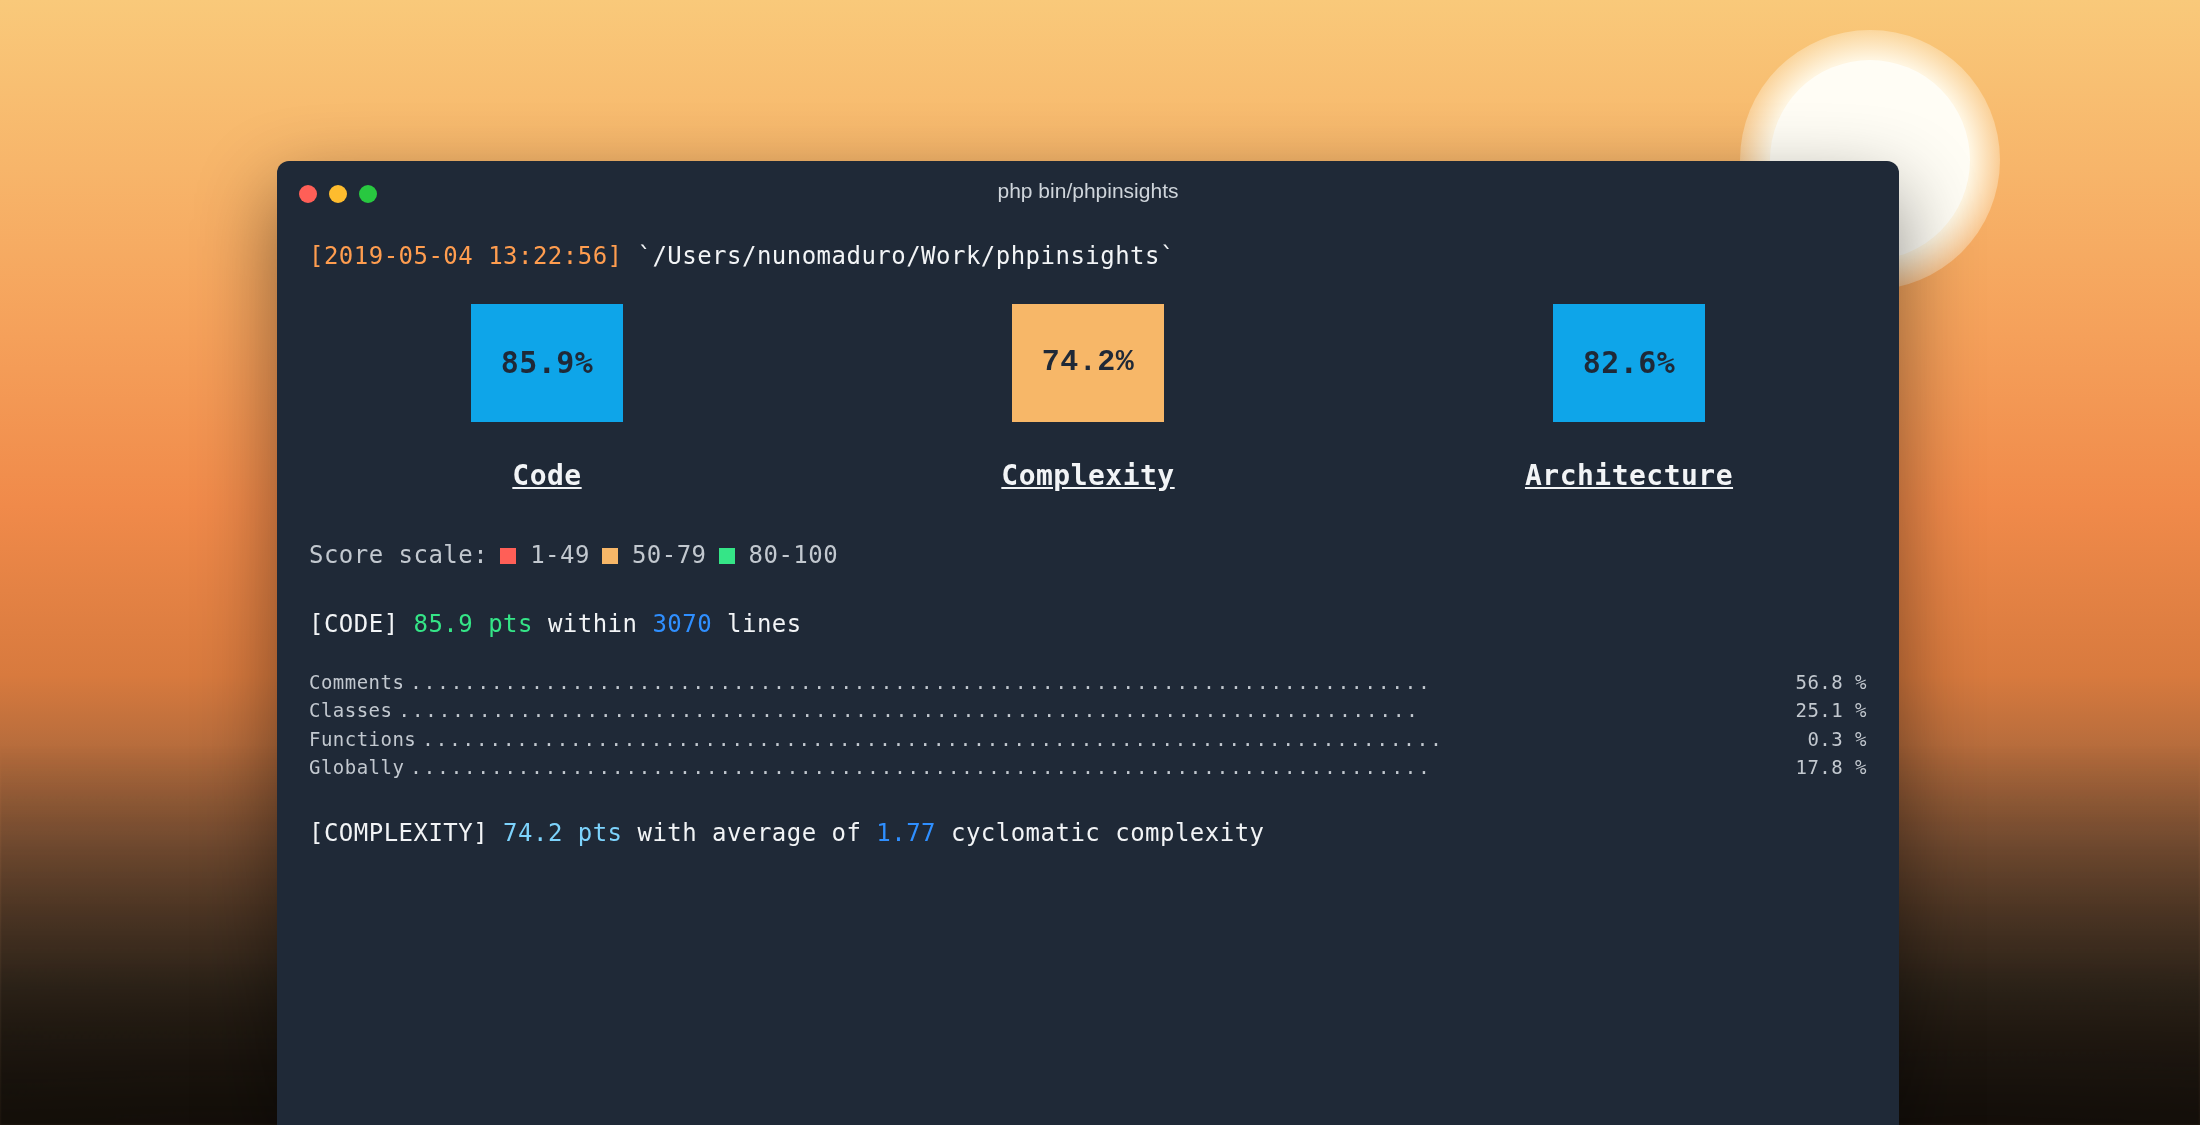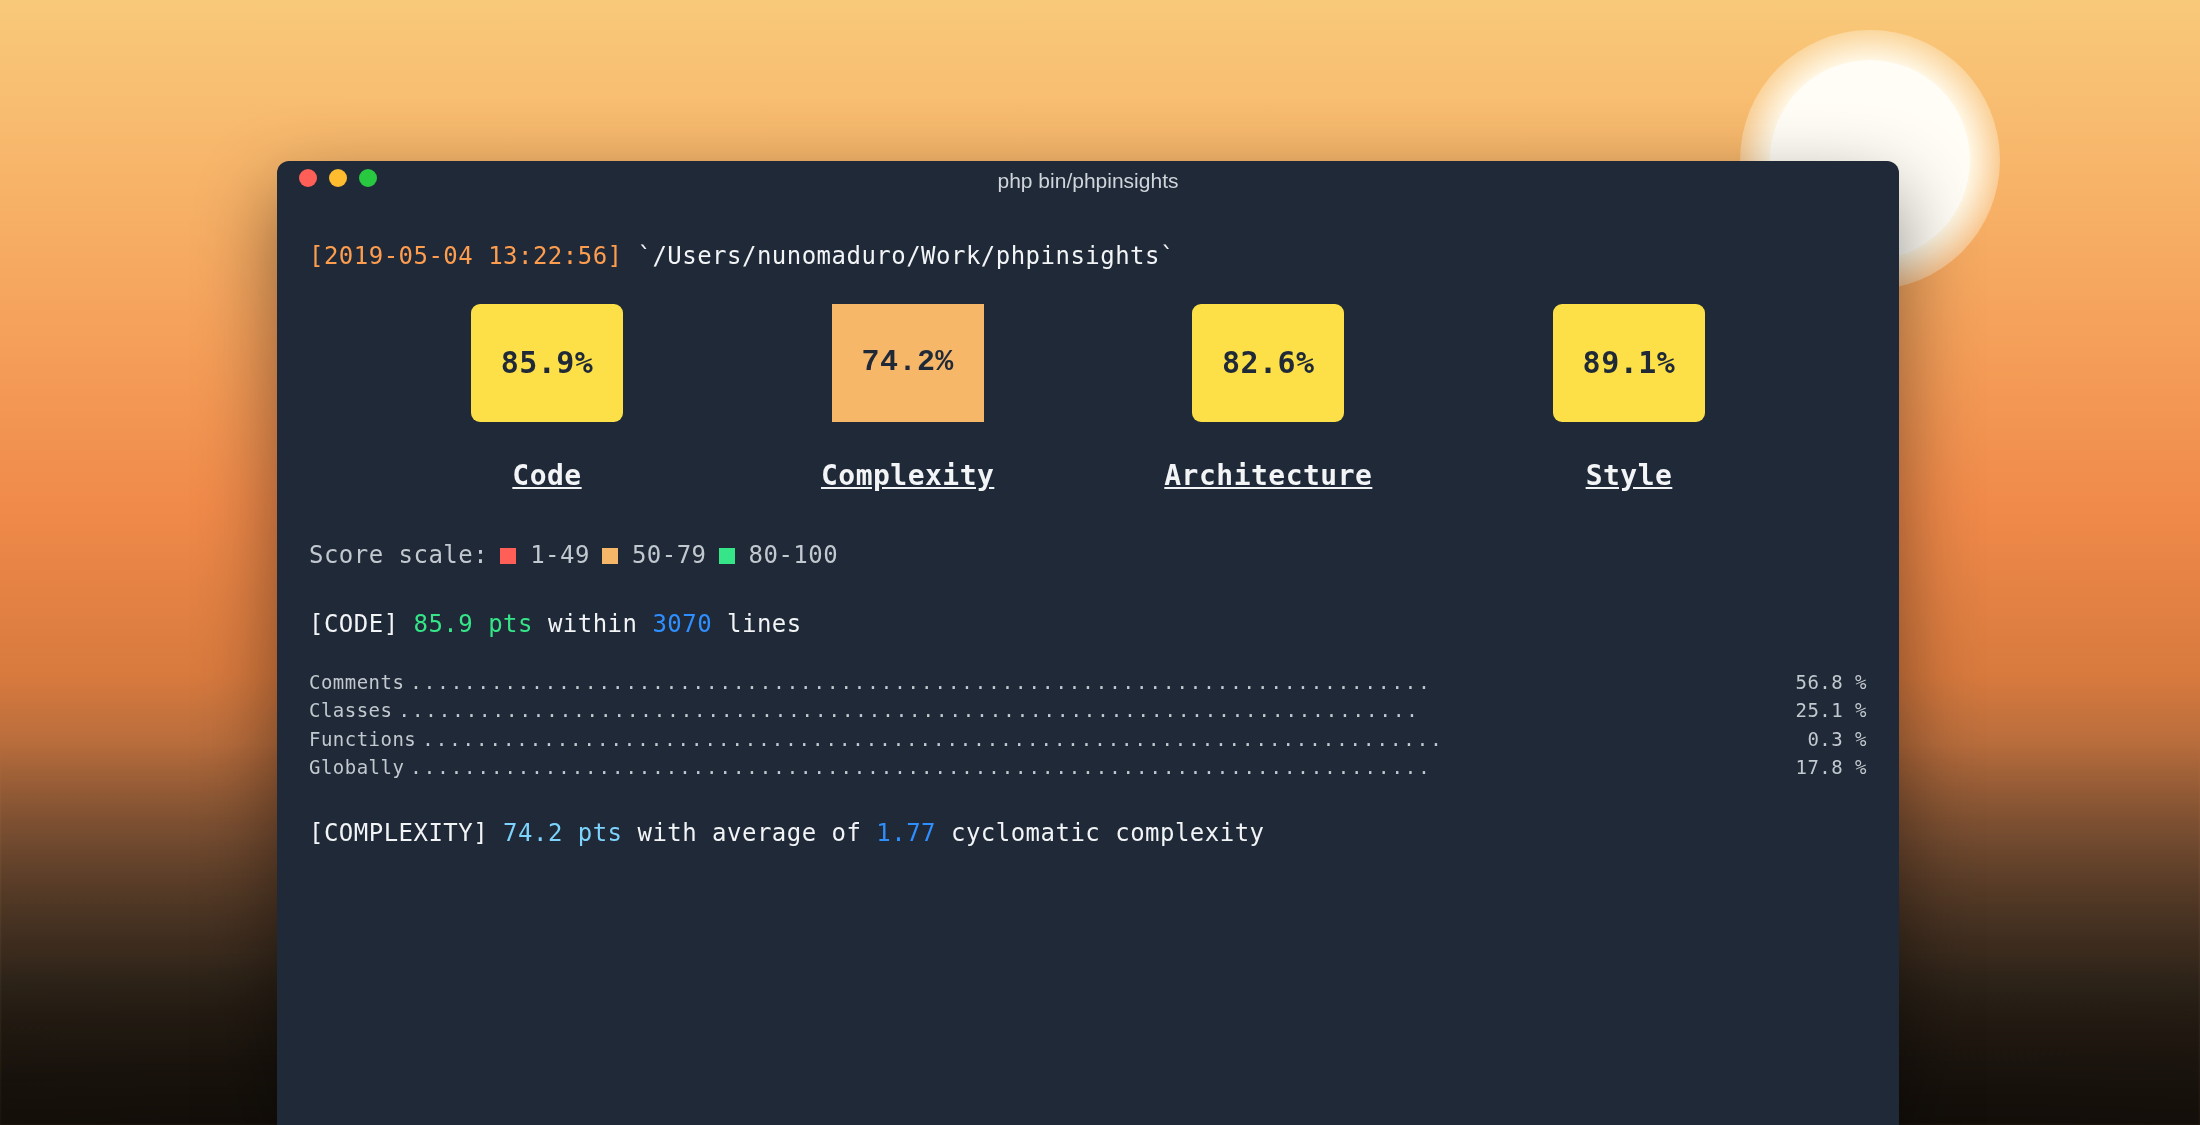--- a/index.html
+++ b/index.html
@@ -62,23 +62,23 @@
       background: #1f2937;
       border-radius: 12px 12px 0 0;
       box-shadow: 0 30px 80px rgba(0,0,0,0.45);
       overflow: hidden;
       color: #e5e7eb;
     }
 
     .titlebar {
       height: 58px;
       display: flex;
-      align-items: flex-start;
+      align-items: flex-end;
       position: relative;
-      padding: 8px 22px;
+      padding: 16px 22px;
     }
     .traffic-lights {
       display: flex;
       gap: 12px;
     }
     .traffic-lights span {
       width: 18px;
       height: 18px;
       border-radius: 50%;
       display: inline-block;
@@ -126,21 +126,21 @@
     .card-box {
       width: 152px;
       height: 118px;
       display: flex;
       align-items: center;
       justify-content: center;
       font-weight: 800;
       font-size: 30px;
       color: #1f2937;
     }
-    .card-green { background: #fde047; border-radius: 9px; }
+    .card-green { background: #0ea5e9; }
     .card-orange { background: #f7b768; font-family: Liberation Mono, monospace; }
     .card-label {
       margin-top: 34px;
       font-weight: 700;
       font-size: 28px;
       color: #f2f4f6;
       text-decoration: underline;
     }
 
     .score-scale {
@@ -219,26 +219,20 @@
             <span>74.2%</span>
           </div>
           <div class="card-label">Complexity</div>
         </div>
         <div class="card-col">
           <div class="card-box card-green">
             <span>82.6%</span>
           </div>
           <div class="card-label">Architecture</div>
         </div>
-        <div class="card-col">
-          <div class="card-box card-green">
-            <span>89.1%</span>
-          </div>
-          <div class="card-label">Style</div>
-        </div>
       </div>
 
       <div class="score-scale">
         <span>Score scale:</span>
         <span class="swatch sw-red"></span>
         <span>1-49</span>
         <span class="swatch sw-orange"></span>
         <span>50-79</span>
         <span class="swatch sw-green"></span>
         <span>80-100</span>

